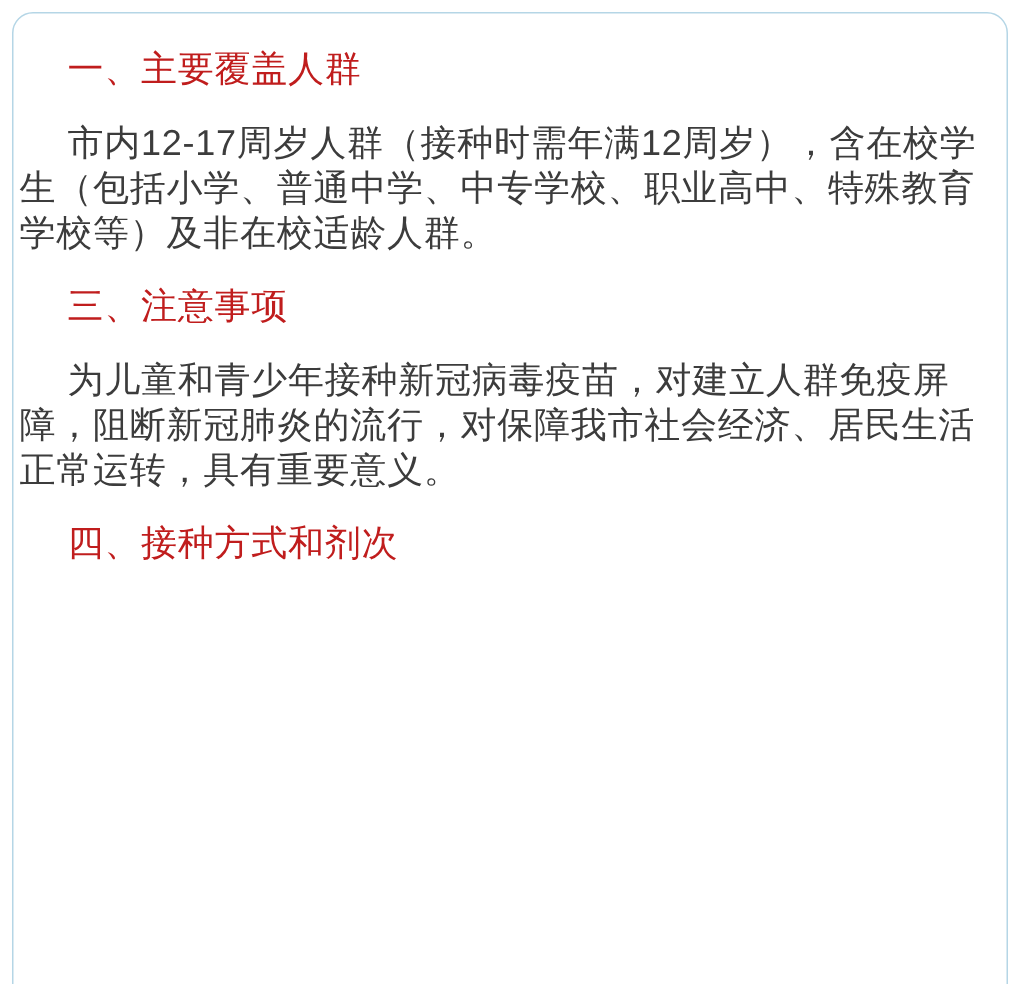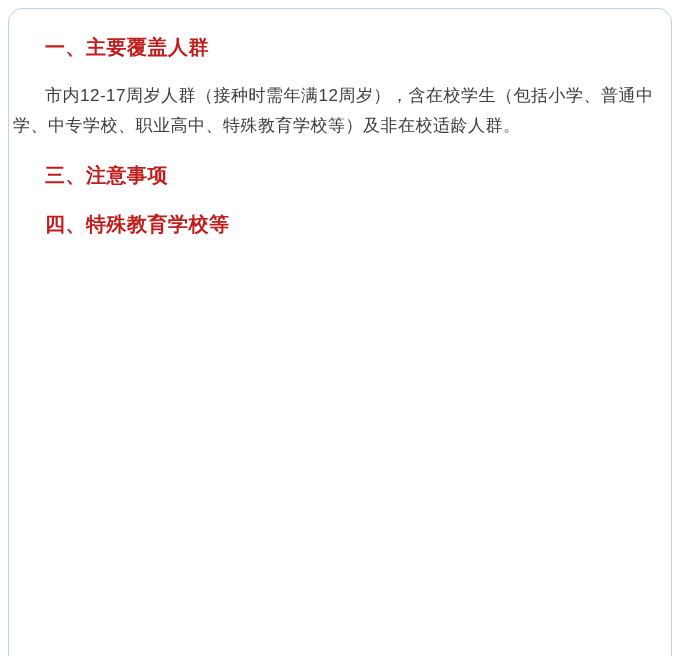--- a/index.html
+++ b/index.html
@@ -25,30 +25,30 @@
     left: 8px;
     top: 8px;
     width: 664px;
     height: 920px; 
     background: #ffffff;
     border: 1px solid var(--card-border);
     border-radius: 14px;
     padding: 4px 6px 0 4px;
   }
   .section-heading {
-    font-size: 20px;
+    font-size: 24px;
     line-height: 30px;
-    font-weight: bold;
+    font-weight: normal;
     color: var(--heading-red);
     margin: 19px 0;
     text-indent: 32px;
     letter-spacing: 0.5px;
   }
   .body-paragraph {
-    font-size: 17px;
+    font-size: 24px;
     line-height: 30px;
     color: var(--body-text);
     margin: 19px 0;
     text-indent: 32px;
     letter-spacing: 0.5px;
   }
 </style>
 </head>
 <body>
 
@@ -57,20 +57,21 @@
   <div class="section">
     <h3 class="section-heading">一、主要覆盖人群</h3>
     <p class="body-paragraph">市内12-17周岁人群（接种时需年满12周岁），含在校学生（包括小学、普通中学、中专学校、职业高中、特殊教育学校等）及非在校适龄人群。</p>
   </div>
 
   <div class="section">
   </div>
 
   <div class="section">
     <h3 class="section-heading">三、注意事项</h3>
+    <p class="body-paragraph">为儿童和青少年接种新冠病毒疫苗，对建立人群免疫屏障，阻断新冠肺炎的流行，对保障我市社会经济、居民生活正常运转，具有重要意义。</p>
   </div>
 
   <div class="section">
-    <h3 class="section-heading">四、特殊教育学校等</h3>
+    <h3 class="section-heading">四、接种方式和剂次</h3>
   </div>
 
 
 </div>
 
 </body></html>

